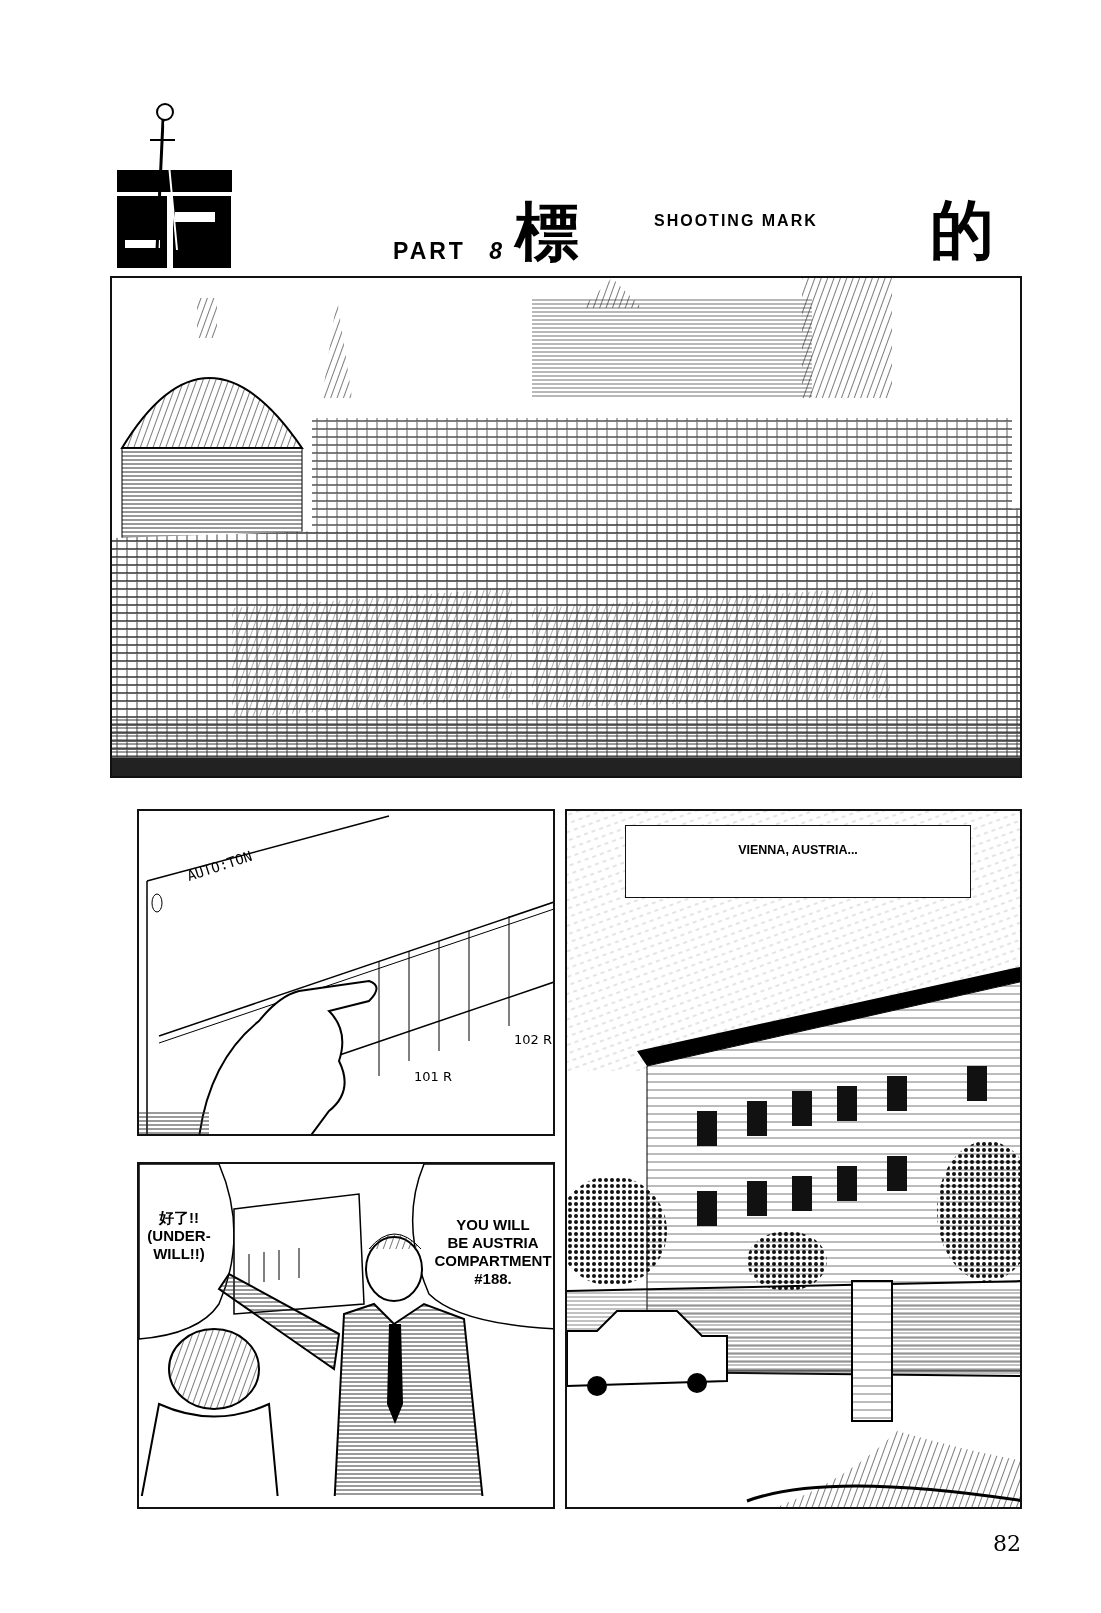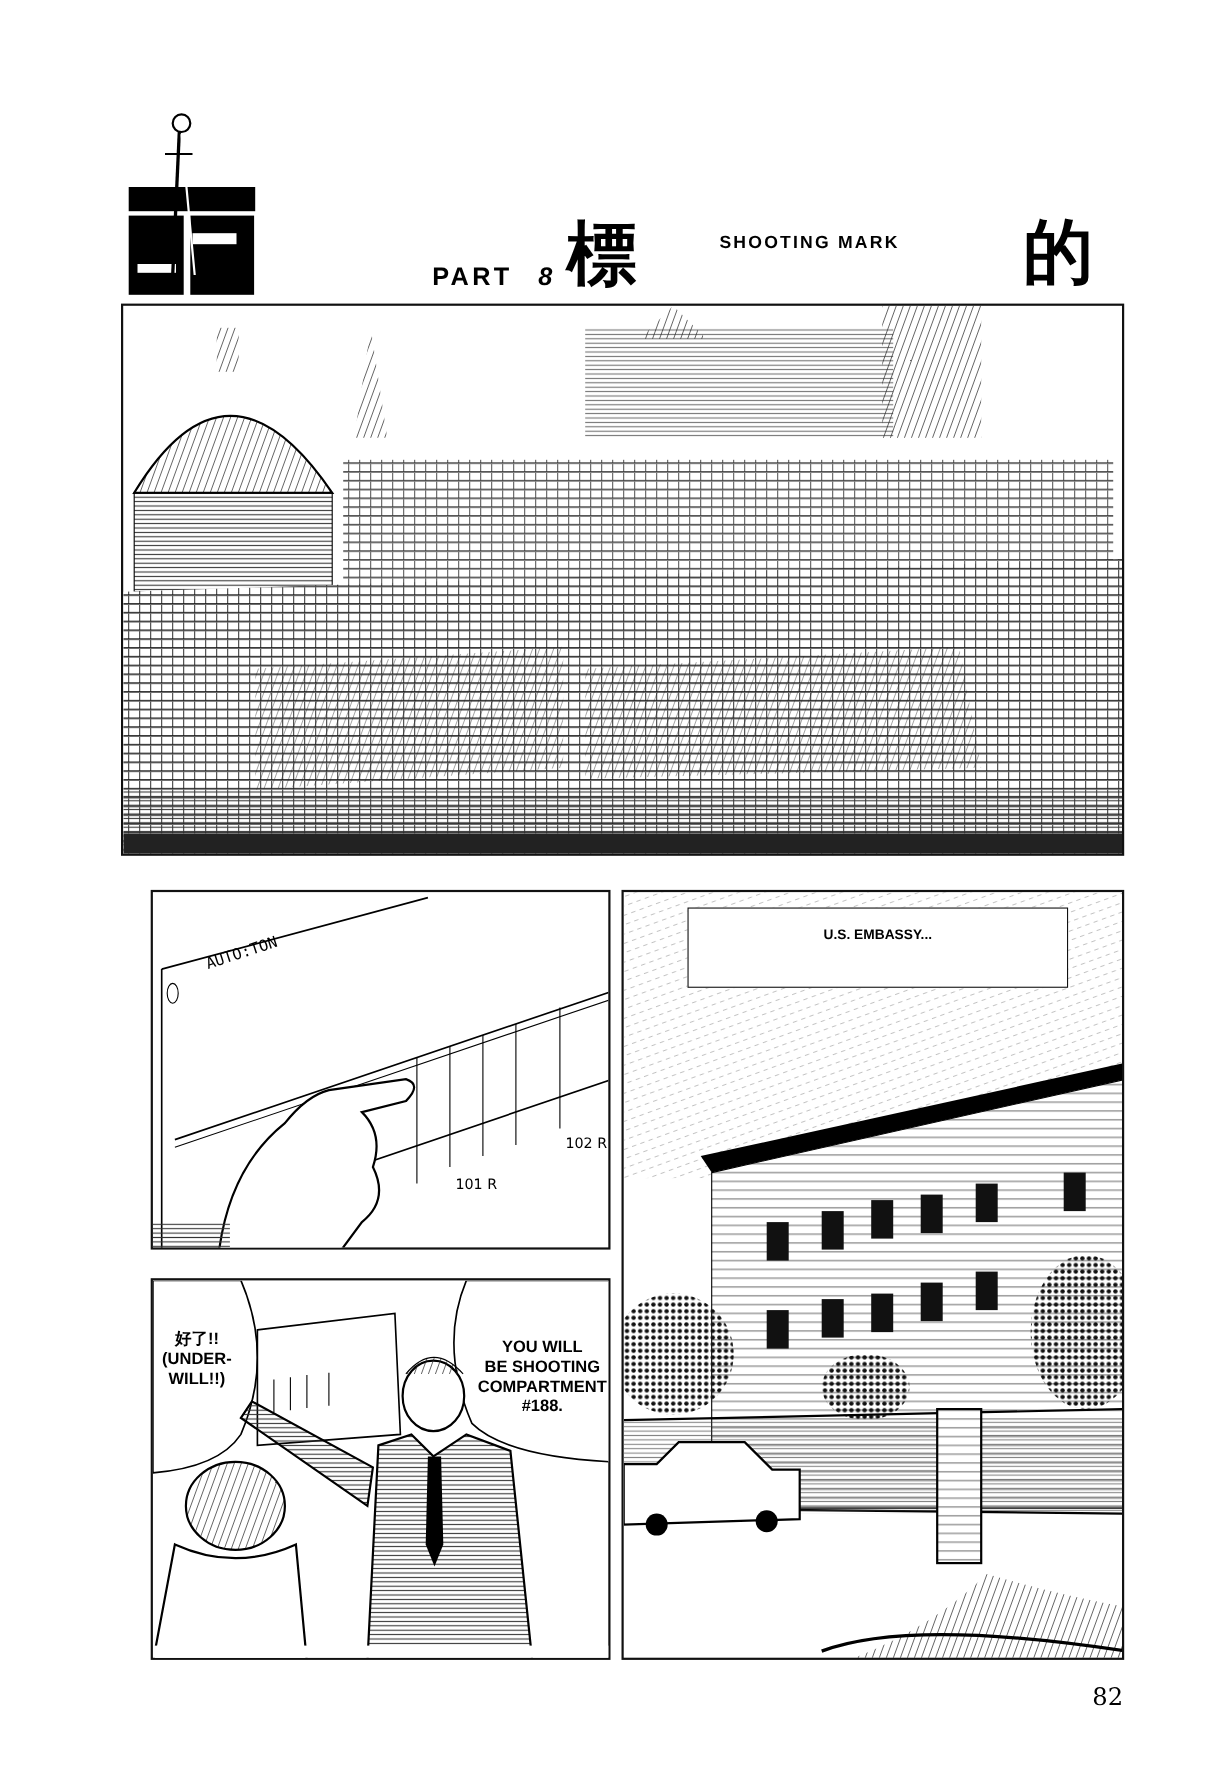--- a/index.html
+++ b/index.html
@@ -138,21 +138,21 @@
     <rect x="285" y="470" width="40" height="140" fill="url(#brick)" stroke="#000" stroke-width="2"></rect>
 
     <path d="M0,520 L30,520 L50,500 L110,500 L135,525 L160,525 L160,570 L0,575 Z" fill="#fff" stroke="#000" stroke-width="2"></path>
     <circle cx="30" cy="575" r="10" fill="#000"></circle>
       <circle cx="130" cy="572" r="10" fill="#000"></circle>
 
     <path d="M330,620 Q400,640 457,650 L457,700 L200,700 Q280,670 330,620 Z" fill="url(#hatch)"></path>
     <path d="M180,690 Q260,660 457,690" fill="none" stroke="#000" stroke-width="3"></path>
   </svg>
   <div class="caption" style="left:58px;top:14px;width:346px;height:73px;">
-    <div>U.S. EMBASSY...</div>
+    <div>VIENNA, AUSTRIA...</div>
   </div>
 </div>
 
 <div class="panel" style="left:137px;top:1162px;width:418px;height:347px;">
   <svg width="418" height="347" viewBox="0 0 418 347">
     <path d="M0,0 L80,0 Q110,70 80,140 Q60,170 0,175 Z" fill="#fff" stroke="#000" stroke-width="1.5"></path>
     <path d="M418,0 L285,0 Q260,60 290,130 Q320,160 418,165 Z" fill="#fff" stroke="#000" stroke-width="1.5"></path>
     <polygon points="95,45 220,30 225,140 95,150" fill="#fff" stroke="#000" stroke-width="1.5"></polygon>
     <g stroke="#000">
         <line x1="110" y1="90" x2="110" y2="120"></line>
@@ -171,19 +171,19 @@
     <path d="M0,347 L20,240 Q75,265 130,240 L140,347 Z" fill="#fff" stroke="#000" stroke-width="2"></path>
     <rect x="0" y="332" width="418" height="15" fill="#fff"></rect>
   </svg>
   <div class="balloon-text" style="left:0px;top:45px;width:80px;">
     <div>好了!!</div>
     <div>(UNDER-</div>
     <div>WILL!!)</div>
   </div>
   <div class="balloon-text" style="left:290px;top:52px;width:128px;text-align:center;">
     <div>YOU WILL</div>
-    <div>BE SHOOTING</div>
+    <div>BE AUSTRIA</div>
     <div>COMPARTMENT</div>
     <div>#188.</div>
   </div>
 </div>
 
 <div class="abs page-num">82</div>
 
 </body></html>

